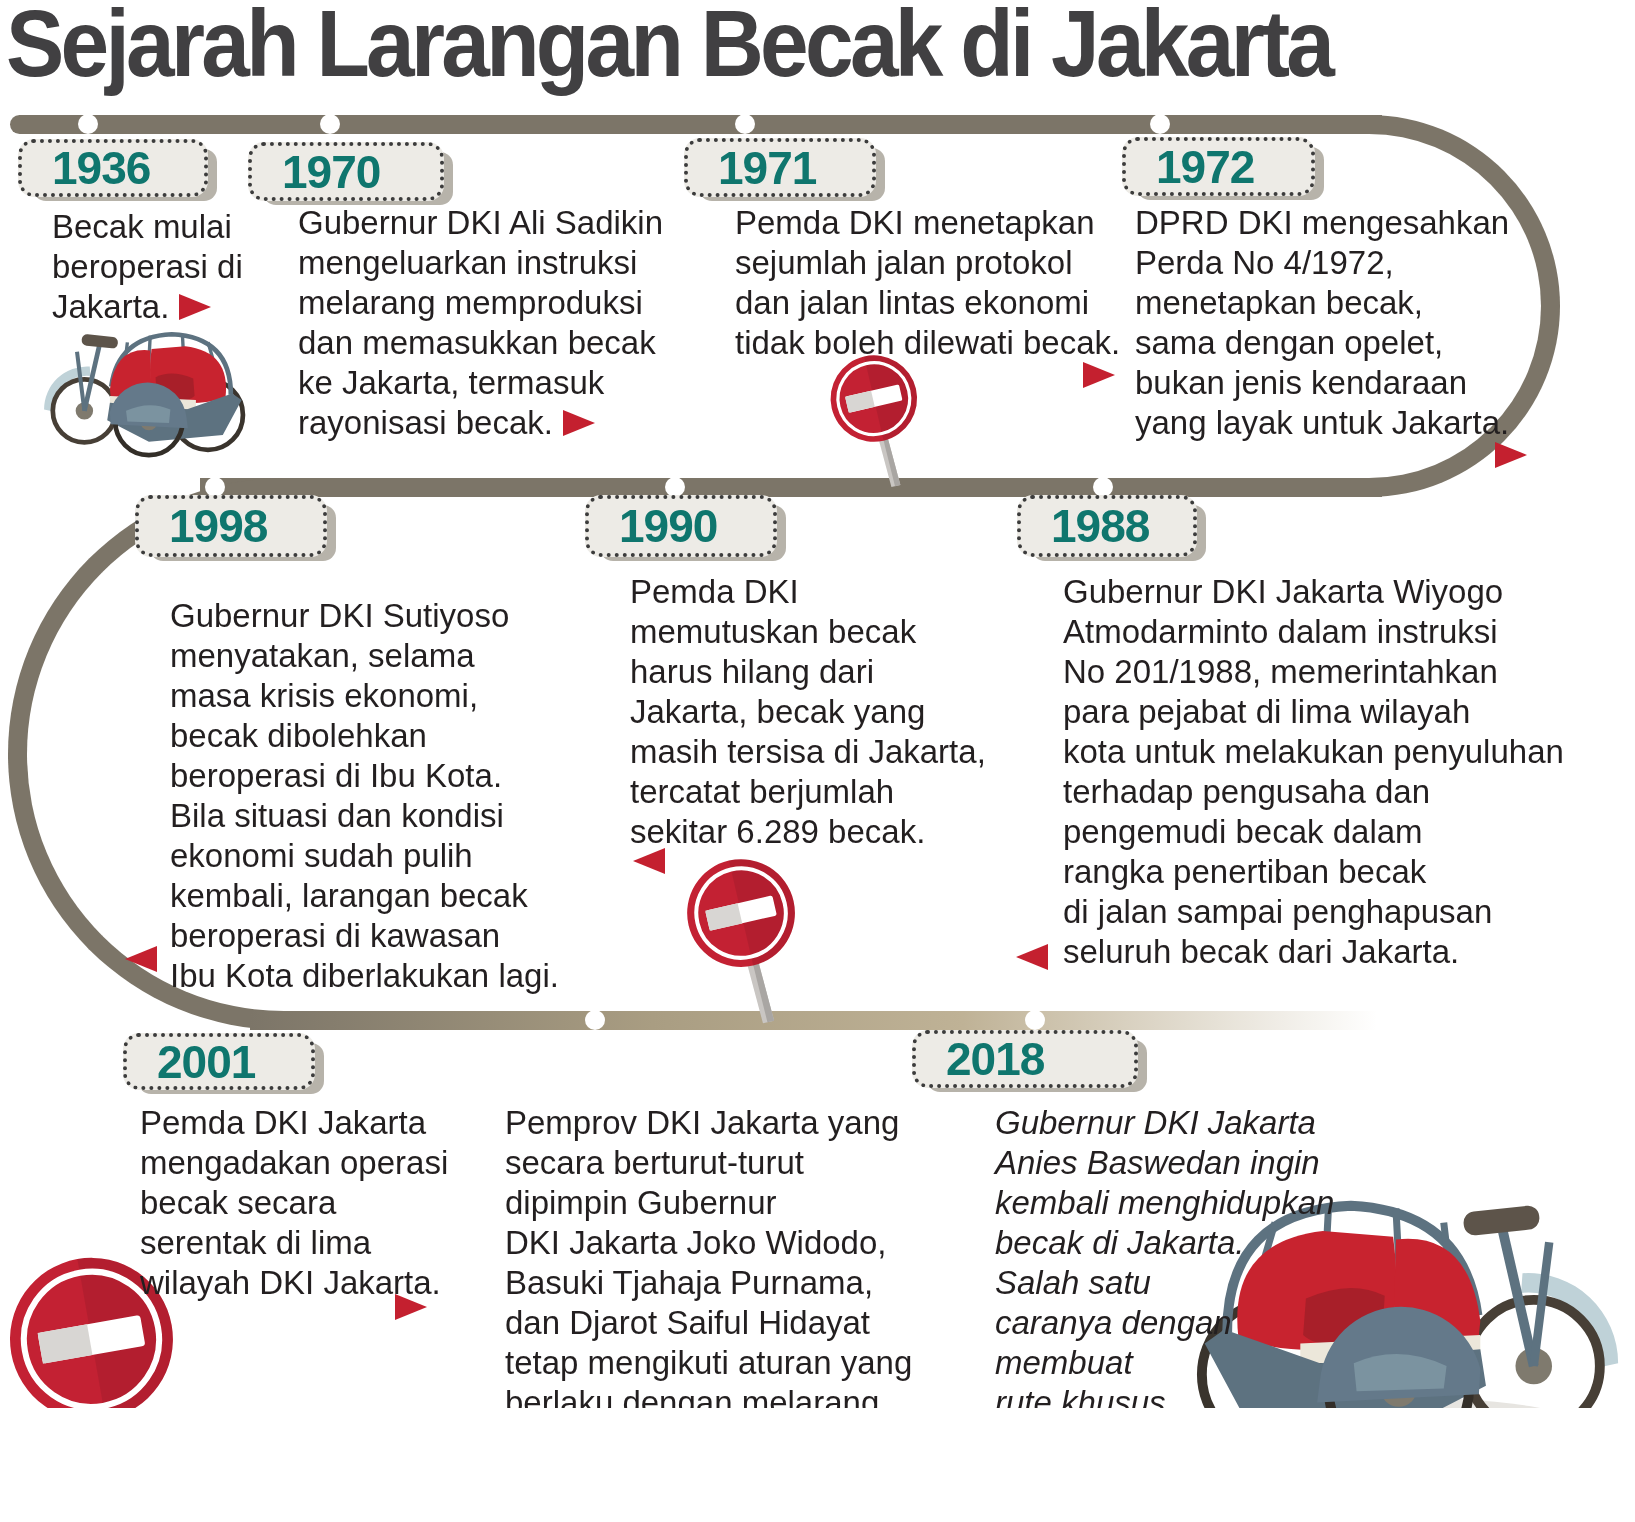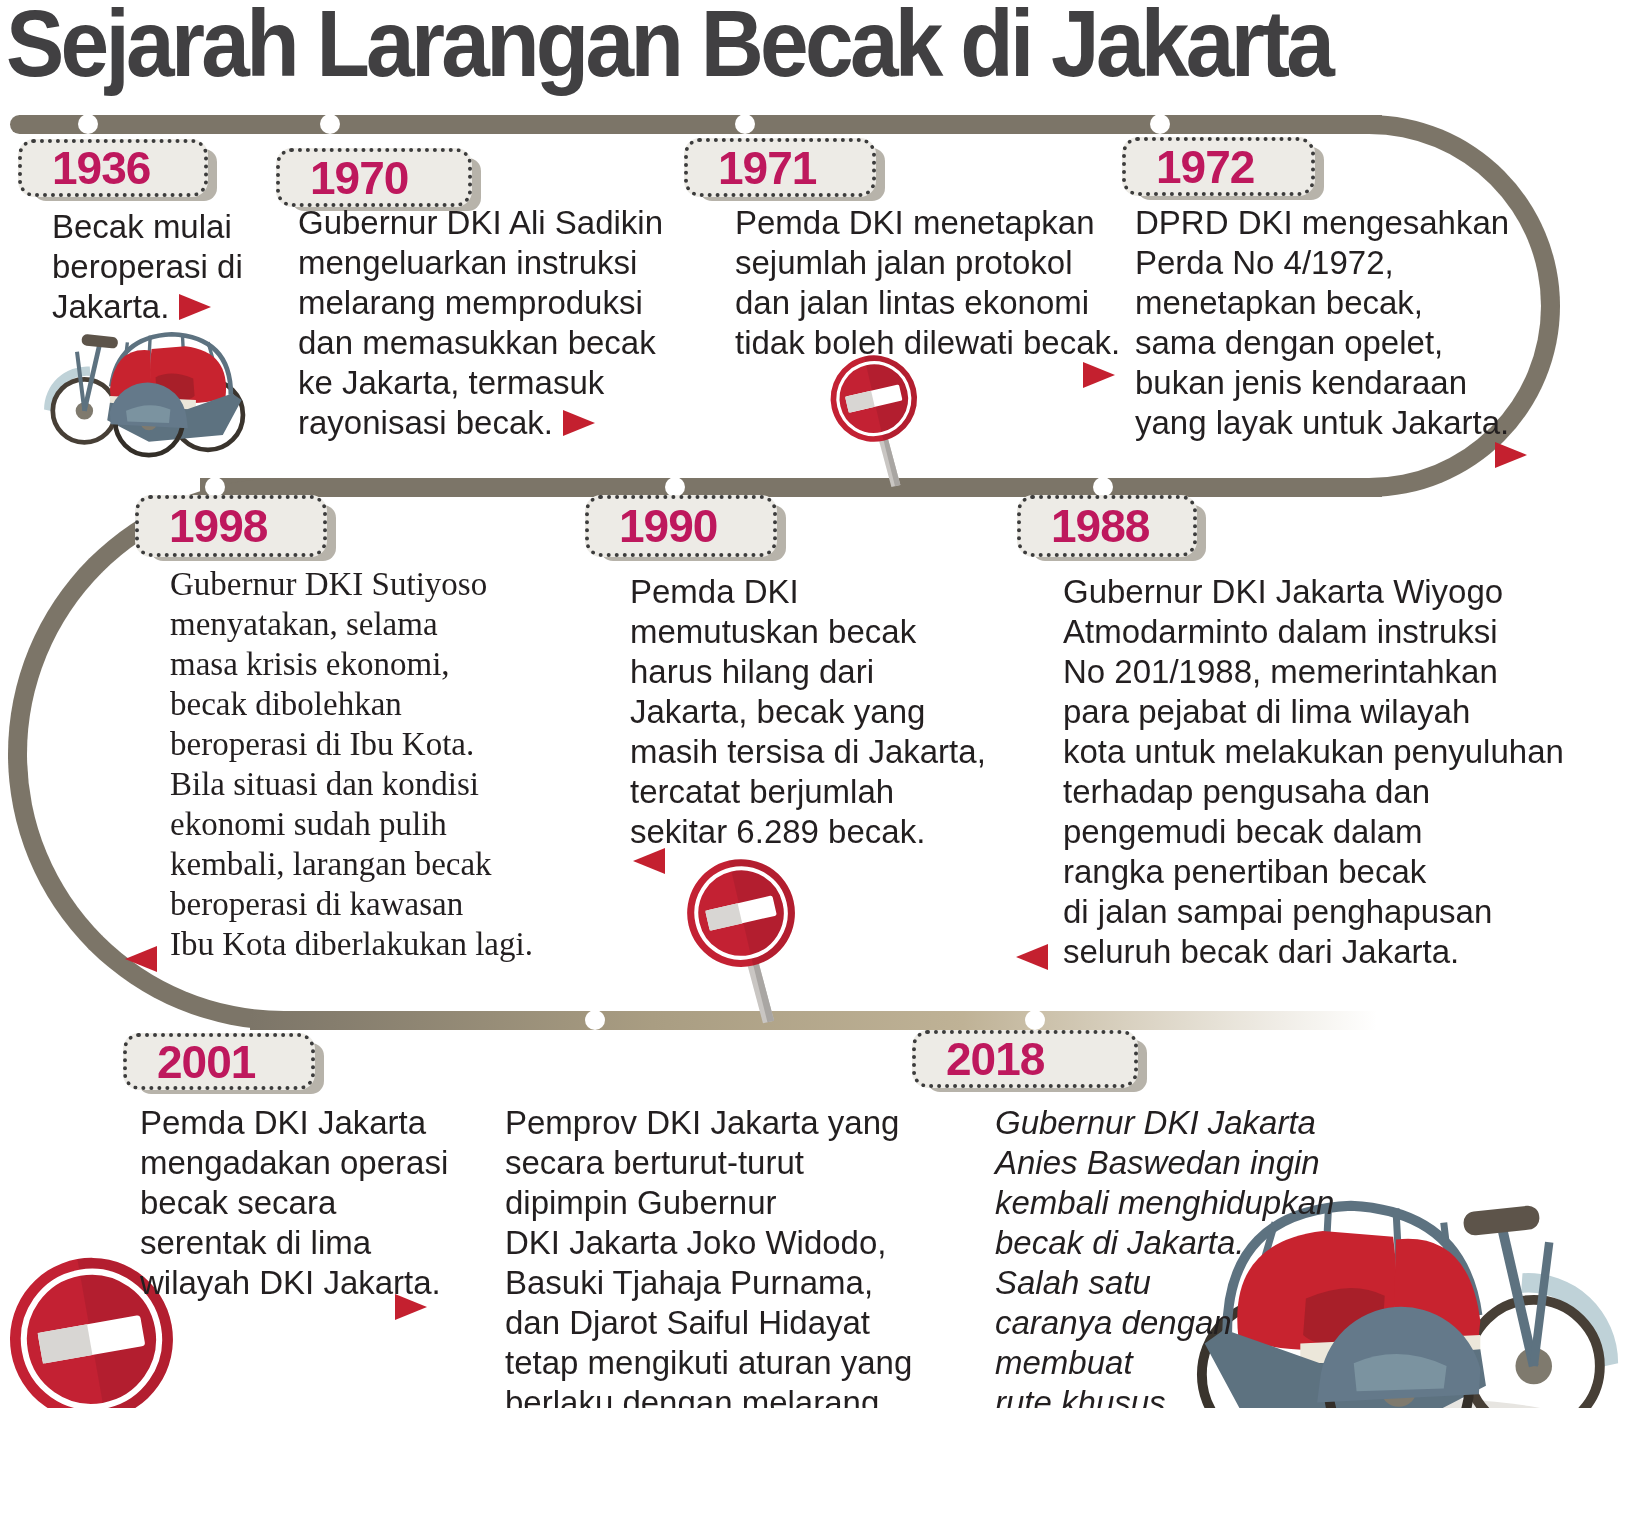--- a/index.html
+++ b/index.html
@@ -42,21 +42,21 @@
     position:absolute;width:20px;height:20px;border-radius:50%;background:#fff;z-index:3;
   }
   
   .ybox{
     position:absolute;z-index:4;background:var(--boxbg);
     border:4px dotted #3c3c3c;border-radius:16px;
     box-shadow:12px 7px 0 -3px #b7b3aa;
     box-sizing:border-box;display:flex;align-items:center;
   }
   .ybox .yr{
-    font-size:46px;font-weight:bold;color:#be185d;padding-left:30px;letter-spacing:-1px;
+    font-size:46px;font-weight:bold;color:#0f766e;padding-left:30px;letter-spacing:-1px;
   }
   
   .body{
     position:absolute;z-index:5;font-size:33px;line-height:40px;color:var(--ink);
   }
   .body .txt{white-space:pre-line;margin-top:47px;}
   
   .tri{width:0;height:0;display:inline-block;}
   .tri-r{border-left:32px solid var(--red);border-top:13px solid transparent;border-bottom:13px solid transparent;}
   .tri-l{border-right:32px solid var(--red);border-top:13px solid transparent;border-bottom:13px solid transparent;}
@@ -148,21 +148,21 @@
       <use href="#becak"></use>
     </svg>
   <div class="shadow-ellipse"></div>
   <svg class="becak" style="left:1185px;top:1152px;width:450px;height:324px;">
       <use href="#becak"></use>
     </svg>
 
   <div class="ybox" style="left:18px;top:139px;width:190px;height:58px;">
       <span class="yr">1936</span>
     </div>
-  <div class="ybox" style="left:248px;top:148px;width:196px;height:59px;margin-left:28px;">
+  <div class="ybox" style="left:248px;top:142px;width:196px;height:59px;">
       <span class="yr">1970</span>
     </div>
   <div class="ybox" style="left:684px;top:138px;width:192px;height:59px;">
       <span class="yr">1971</span>
     </div>
   <div class="ybox" style="left:1122px;top:137px;width:193px;height:59px;">
       <span class="yr">1972</span>
     </div>
   <div class="ybox" style="left:135px;top:495px;width:192px;height:62px;">
       <span class="yr">1998</span>
@@ -192,21 +192,21 @@
   <div class="body" style="left:735px;top:203px;width:420px;"><span class="txt">Pemda DKI menetapkan
 sejumlah jalan protokol
 dan jalan lintas ekonomi
 tidak boleh dilewati becak.</span></div>
   <div class="body" style="left:1135px;top:203px;width:420px;"><span class="txt">DPRD DKI mengesahkan
 Perda No 4/1972,
 menetapkan becak,
 sama dengan opelet,
 bukan jenis kendaraan
 yang layak untuk Jakarta.</span></div>
-  <div class="body" style="left:170px;top:564px;width:420px;font-family:Liberation Serif, serif;"><span class="txt">Gubernur DKI Sutiyoso
+  <div class="body" style="left:170px;top:596px;width:420px;"><span class="txt">Gubernur DKI Sutiyoso
 menyatakan, selama
 masa krisis ekonomi,
 becak dibolehkan
 beroperasi di Ibu Kota.
 Bila situasi dan kondisi
 ekonomi sudah pulih
 kembali, larangan becak
 beroperasi di kawasan
 Ibu Kota diberlakukan lagi.</span></div>
   <div class="body" style="left:630px;top:572px;width:400px;"><span class="txt">Pemda DKI

